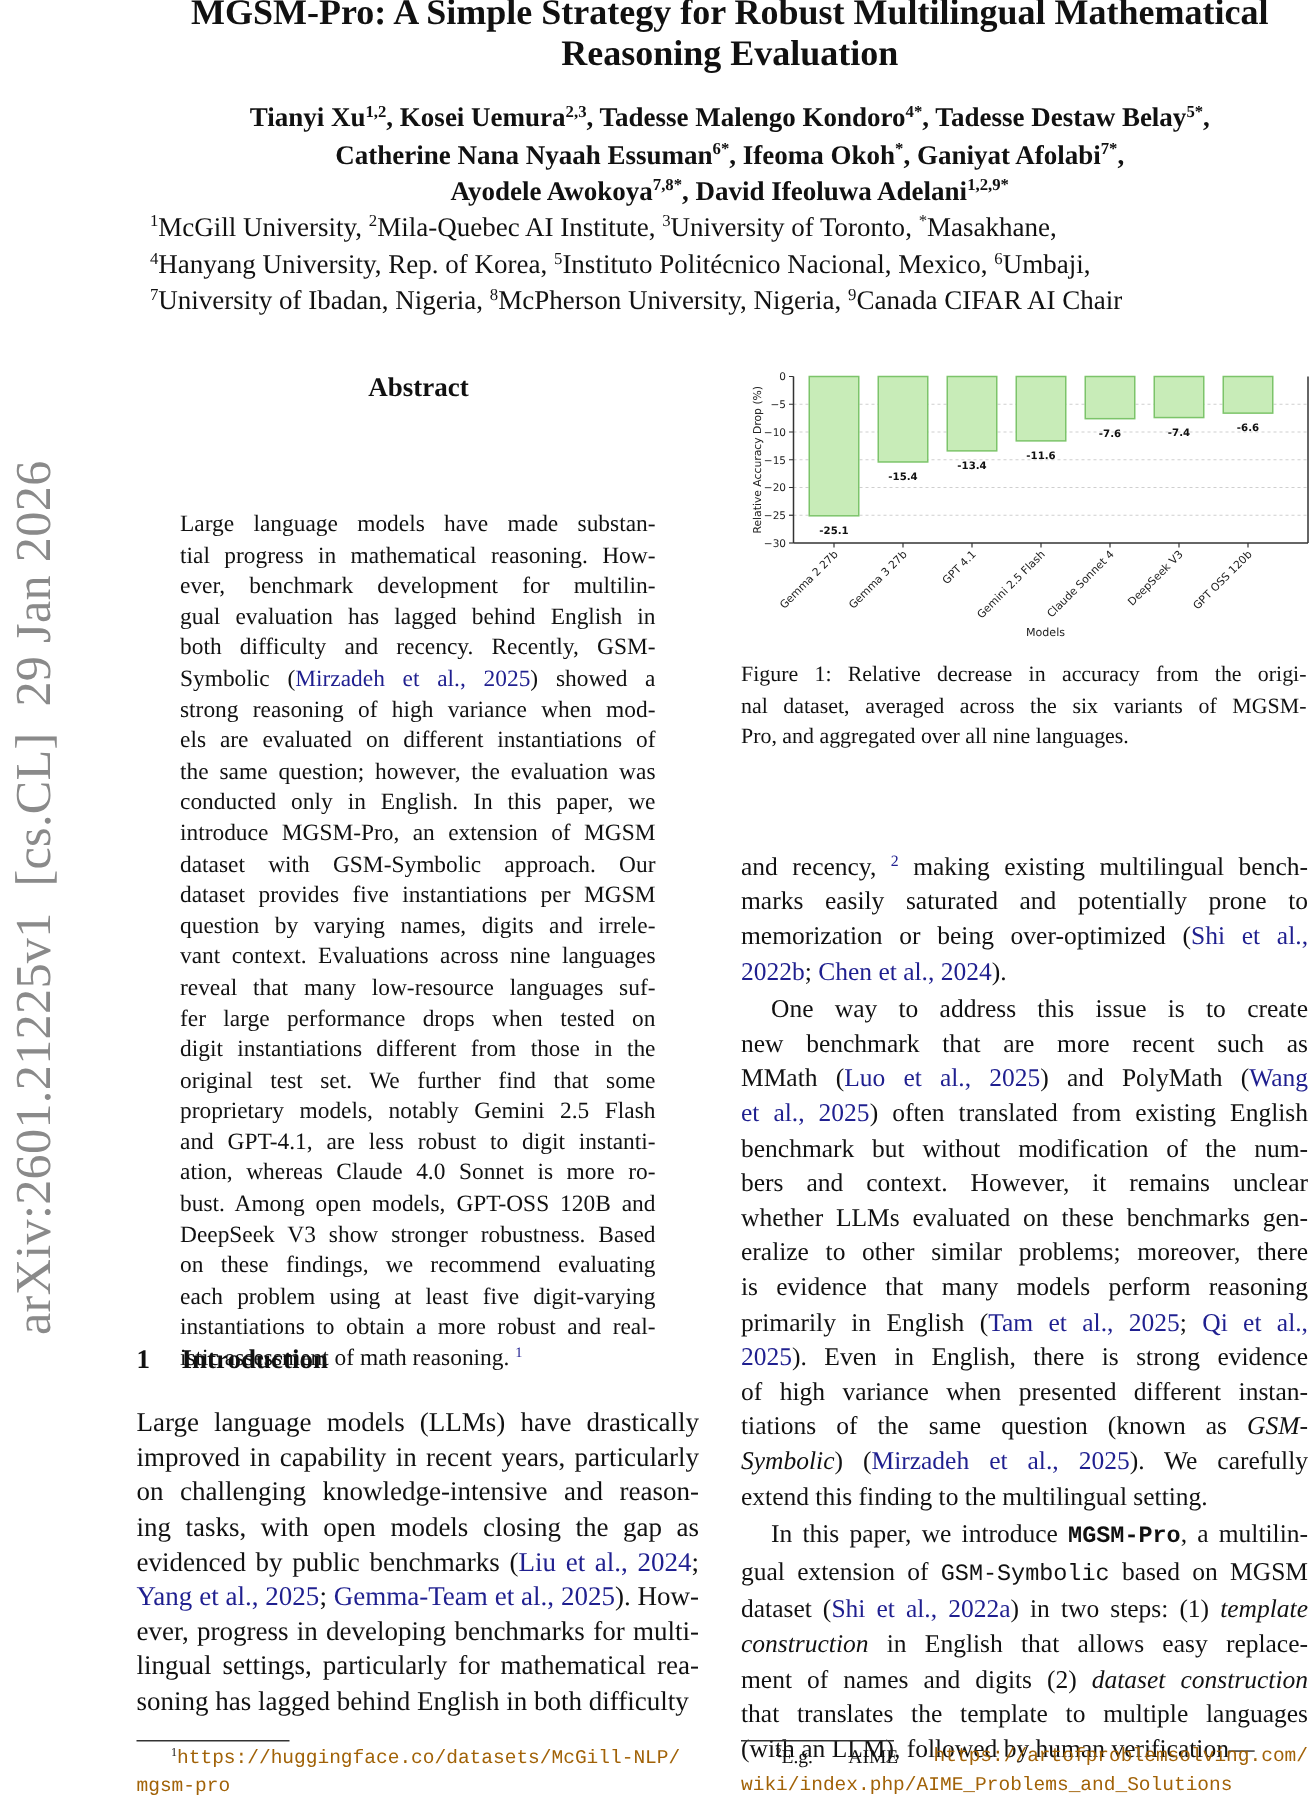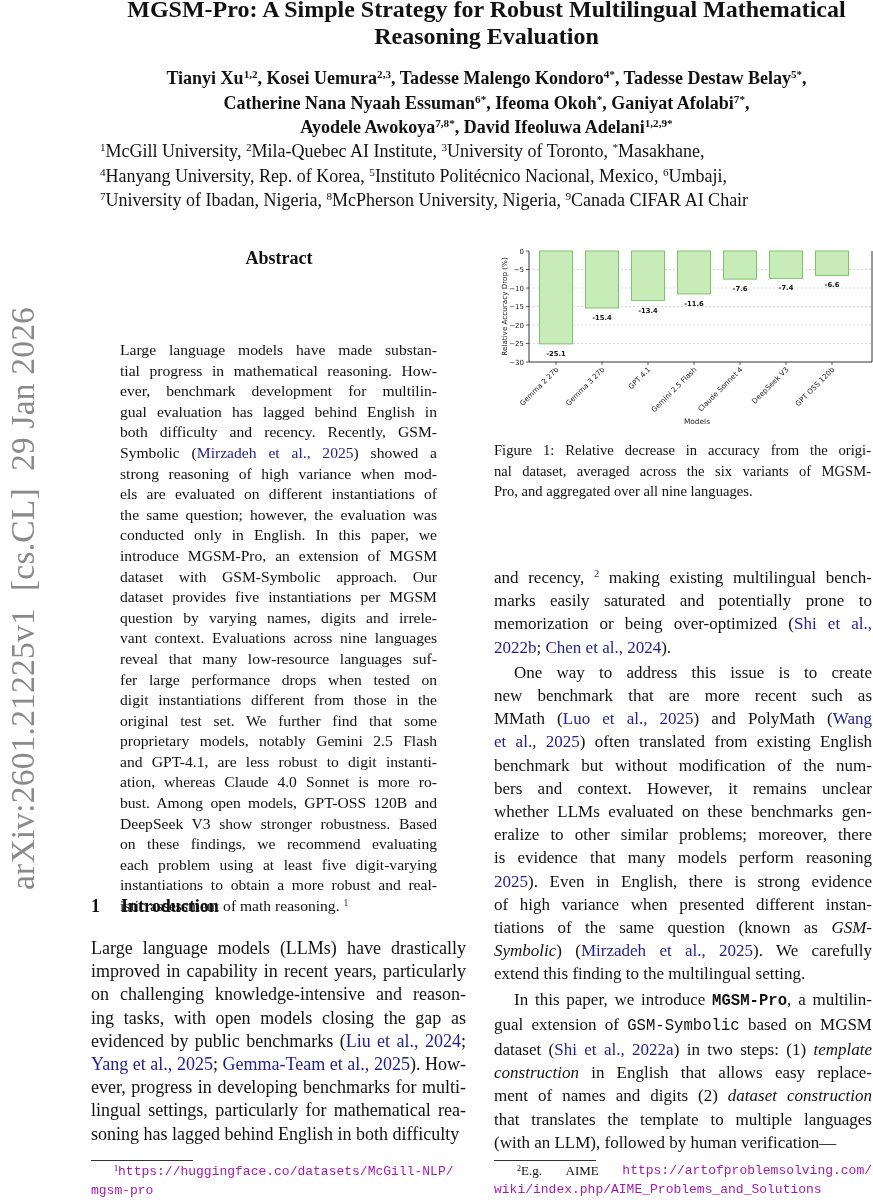--- a/index.html
+++ b/index.html
@@ -1,21 +1,21 @@
 <!DOCTYPE html>
 <html><head>
 <meta charset="utf-8">
 <style>
   * { margin: 0; padding: 0; box-sizing: border-box; }
   html, body { width: 873px; height: 1200px; background: #ffffff; overflow: hidden; }
   body { position: relative; font-family: "Liberation Serif", "DejaVu Serif", serif; color: #111; }
 
   .link { color: #1f1f8f; }
   .mono { font-family: "Liberation Mono", "DejaVu Sans Mono", monospace; }
-  .mono-link { font-family: "Liberation Mono", "DejaVu Sans Mono", monospace; color: #a21caf; }
+  .mono-link { font-family: "Liberation Mono", "DejaVu Sans Mono", monospace; color: #a16207; }
 
   
   .arxiv-stamp {
     position: absolute; left: 4px; top: 890px;
     transform-origin: 0 0; transform: rotate(-90deg);
     font-family: "Liberation Serif", serif; font-size: 33.5px; color: #8a8a8a;
     white-space: pre; letter-spacing: 0.2px;
   }
 
   
@@ -257,20 +257,21 @@
     <div style="margin-top: 2px;">
       <span class="ln" style="padding-left: 20px;">One way to address this issue is to create</span>
       <span class="ln">new benchmark that are more recent such as</span>
       <span class="ln">MMath (<span class="link">Luo et al., 2025</span>) and PolyMath (<span class="link">Wang</span></span>
       <span class="ln"><span class="link">et al., 2025</span>) often translated from existing English</span>
       <span class="ln">benchmark but without modification of the num-</span>
       <span class="ln">bers and context.  However, it remains unclear</span>
       <span class="ln">whether LLMs evaluated on these benchmarks gen-</span>
       <span class="ln">eralize to other similar problems; moreover, there</span>
       <span class="ln">is evidence that many models perform reasoning</span>
+      <span class="ln">primarily in English (<span class="link">Tam et al., 2025</span>; <span class="link">Qi et al.,</span></span>
       <span class="ln"><span class="link">2025</span>).  Even in English, there is strong evidence</span>
       <span class="ln">of high variance when presented different instan-</span>
       <span class="ln">tiations of the same question (known as <em>GSM-</em></span>
       <span class="ln"><em>Symbolic</em>) (<span class="link">Mirzadeh et al., 2025</span>).  We carefully</span>
       <span class="ln last">extend this finding to the multilingual setting.</span>
     </div>
     <div style="margin-top: 2px;">
       <span class="ln" style="padding-left: 20px;">In this paper, we introduce <span class="mono" style="font-weight: bold; font-size: 0.92em;">MGSM-Pro</span>, a multilin-</span>
       <span class="ln">gual extension of <span class="mono" style="font-size: 0.92em;">GSM-Symbolic</span> based on MGSM</span>
       <span class="ln">dataset (<span class="link">Shi et al., 2022a</span>) in two steps: (1) <em>template</em></span>

